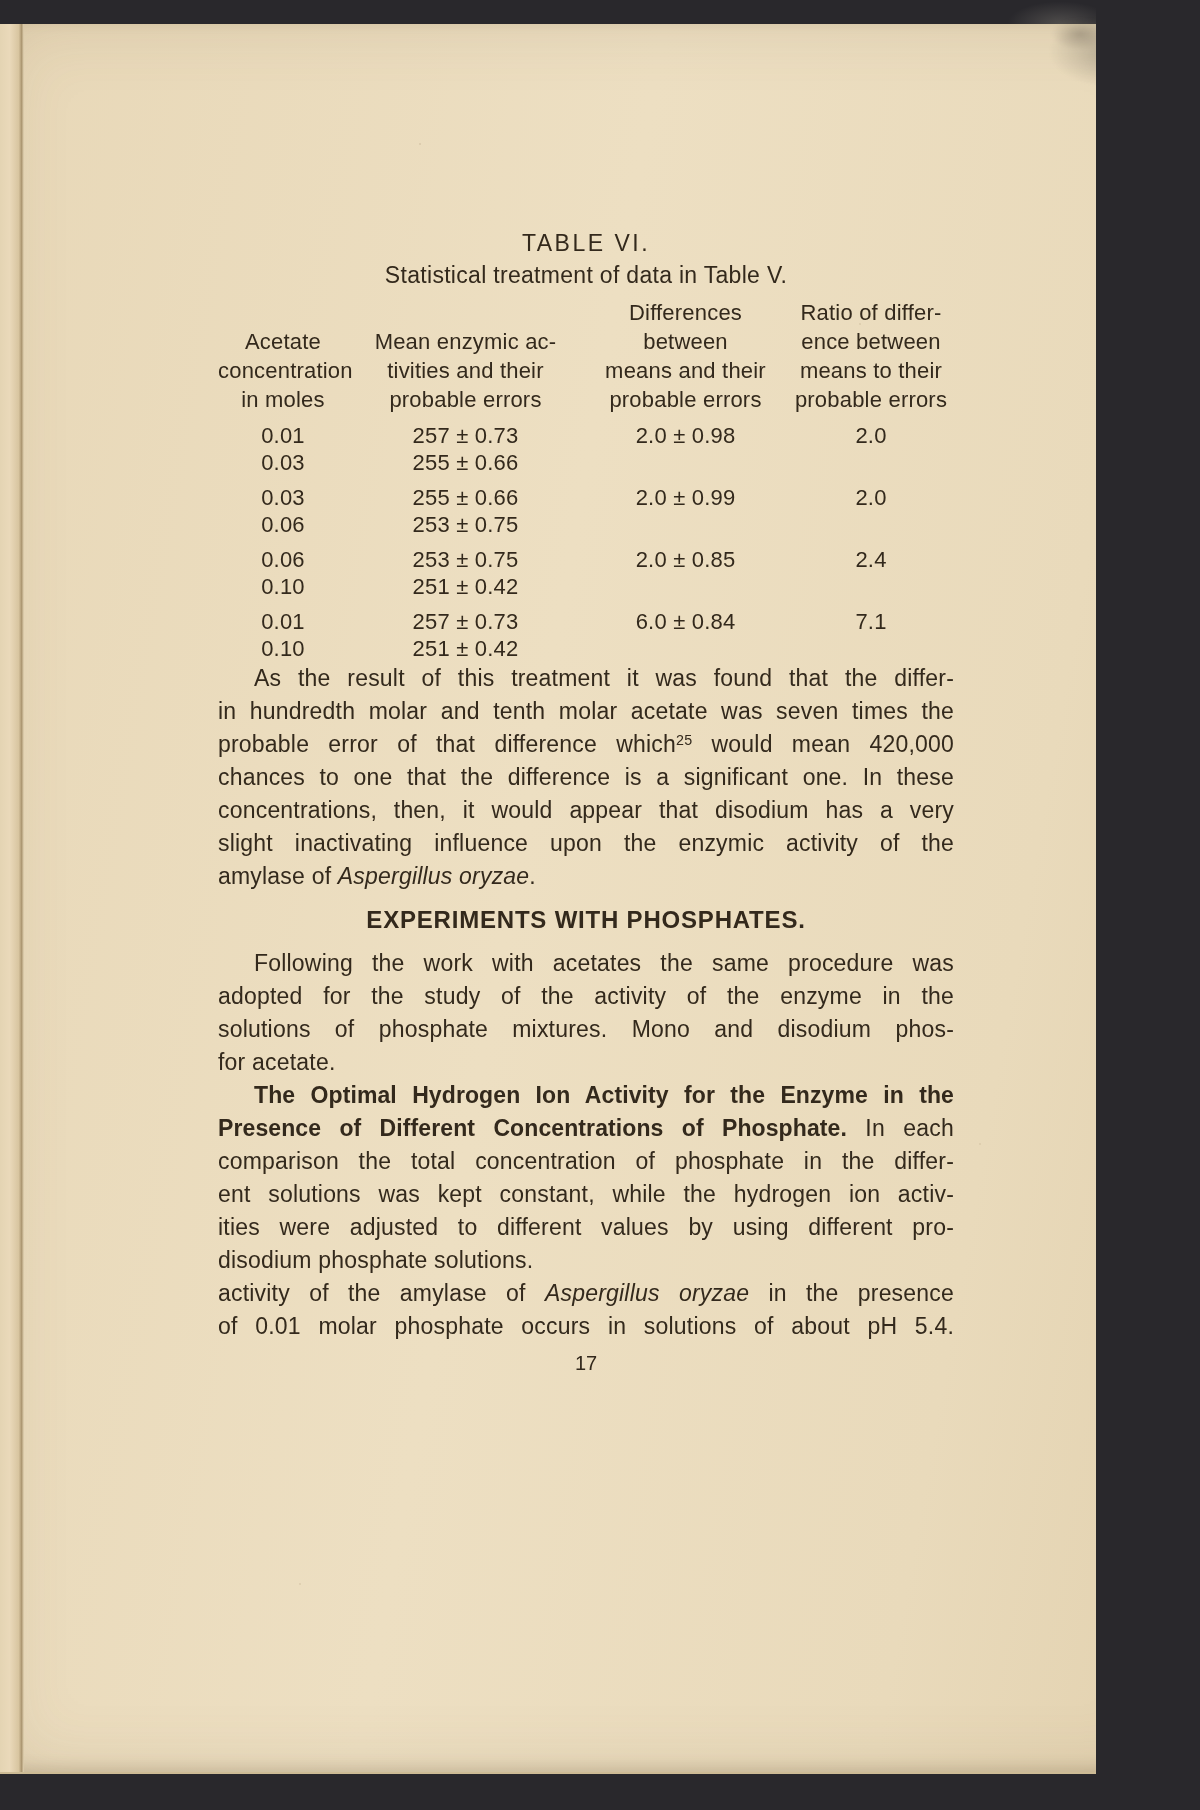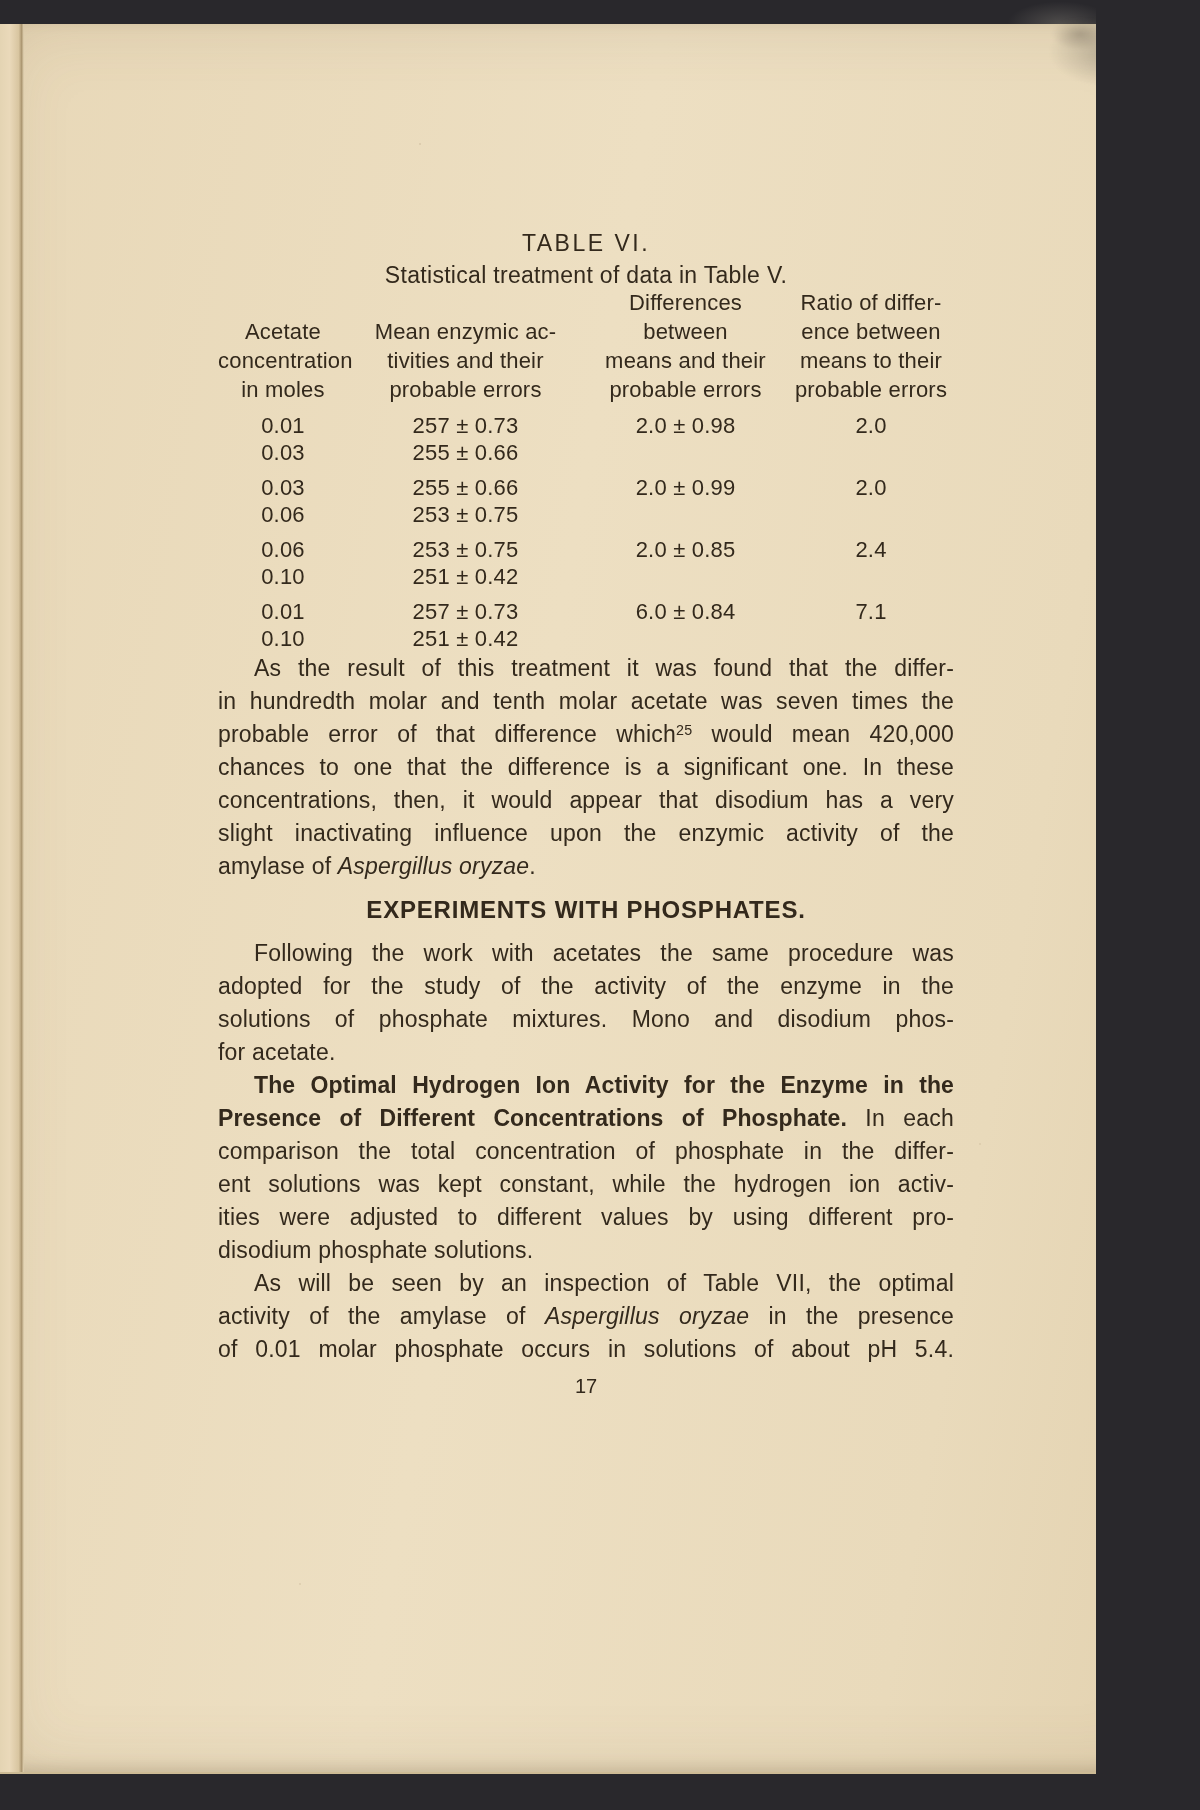--- a/index.html
+++ b/index.html
@@ -40,21 +40,21 @@
     filter:blur(1.5px);
     pointer-events:none;
   }
   .content{position:absolute;left:218px;top:206px;width:736px;}
   .tbl-title{
     text-align:center;font-size:23px;line-height:26px;letter-spacing:2.5px;
     margin-bottom:6px;
   }
   .tbl-subtitle{
     text-align:center;font-size:23px;line-height:26px;letter-spacing:0.3px;
-    margin-top:6px;
+    margin-top:6px;margin-bottom:10px;
   }
   .trow{display:grid;grid-template-columns:130px 235px 205px 166px;}
   .thead .trow{line-height:29px;}
   .tgroup .trow{line-height:27px;}
   .tc{display:block;text-align:center;font-size:22px;letter-spacing:0.2px;}
   .tgroup{margin-top:8px;}
   .tgroup:first-of-type{margin-top:4px;}
   .para{margin:0;}
   .para:first-of-type{margin-top:14px;}
   .line{font-size:23px;line-height:33px;letter-spacing:0.2px;}
@@ -190,21 +190,20 @@
         </div>
       <div class="para">
           <div class="line just ind"><b>The Optimal Hydrogen Ion Activity for the Enzyme in the</b></div>
           <div class="line just"><b>Presence of Different Concentrations of Phosphate.</b> In each</div>
           <div class="line just">comparison the total concentration of phosphate in the differ-</div>
           <div class="line just">ent solutions was kept constant, while the hydrogen ion activ-</div>
           <div class="line just">ities were adjusted to different values by using different pro-</div>
           <div class="line">disodium phosphate solutions.</div>
         </div>
       <div class="para">
-          <div class="line just ind">As will be seen by an inspection of Table VII, the optimal</div>
           <div class="line just">activity of the amylase of <i>Aspergillus oryzae</i> in the presence</div>
           <div class="line just">of 0.01 molar phosphate occurs in solutions of about pH 5.4.</div>
         </div>
 
       <div class="page-number">17</div>
 
     </div>
   </div>
 </div>
 

